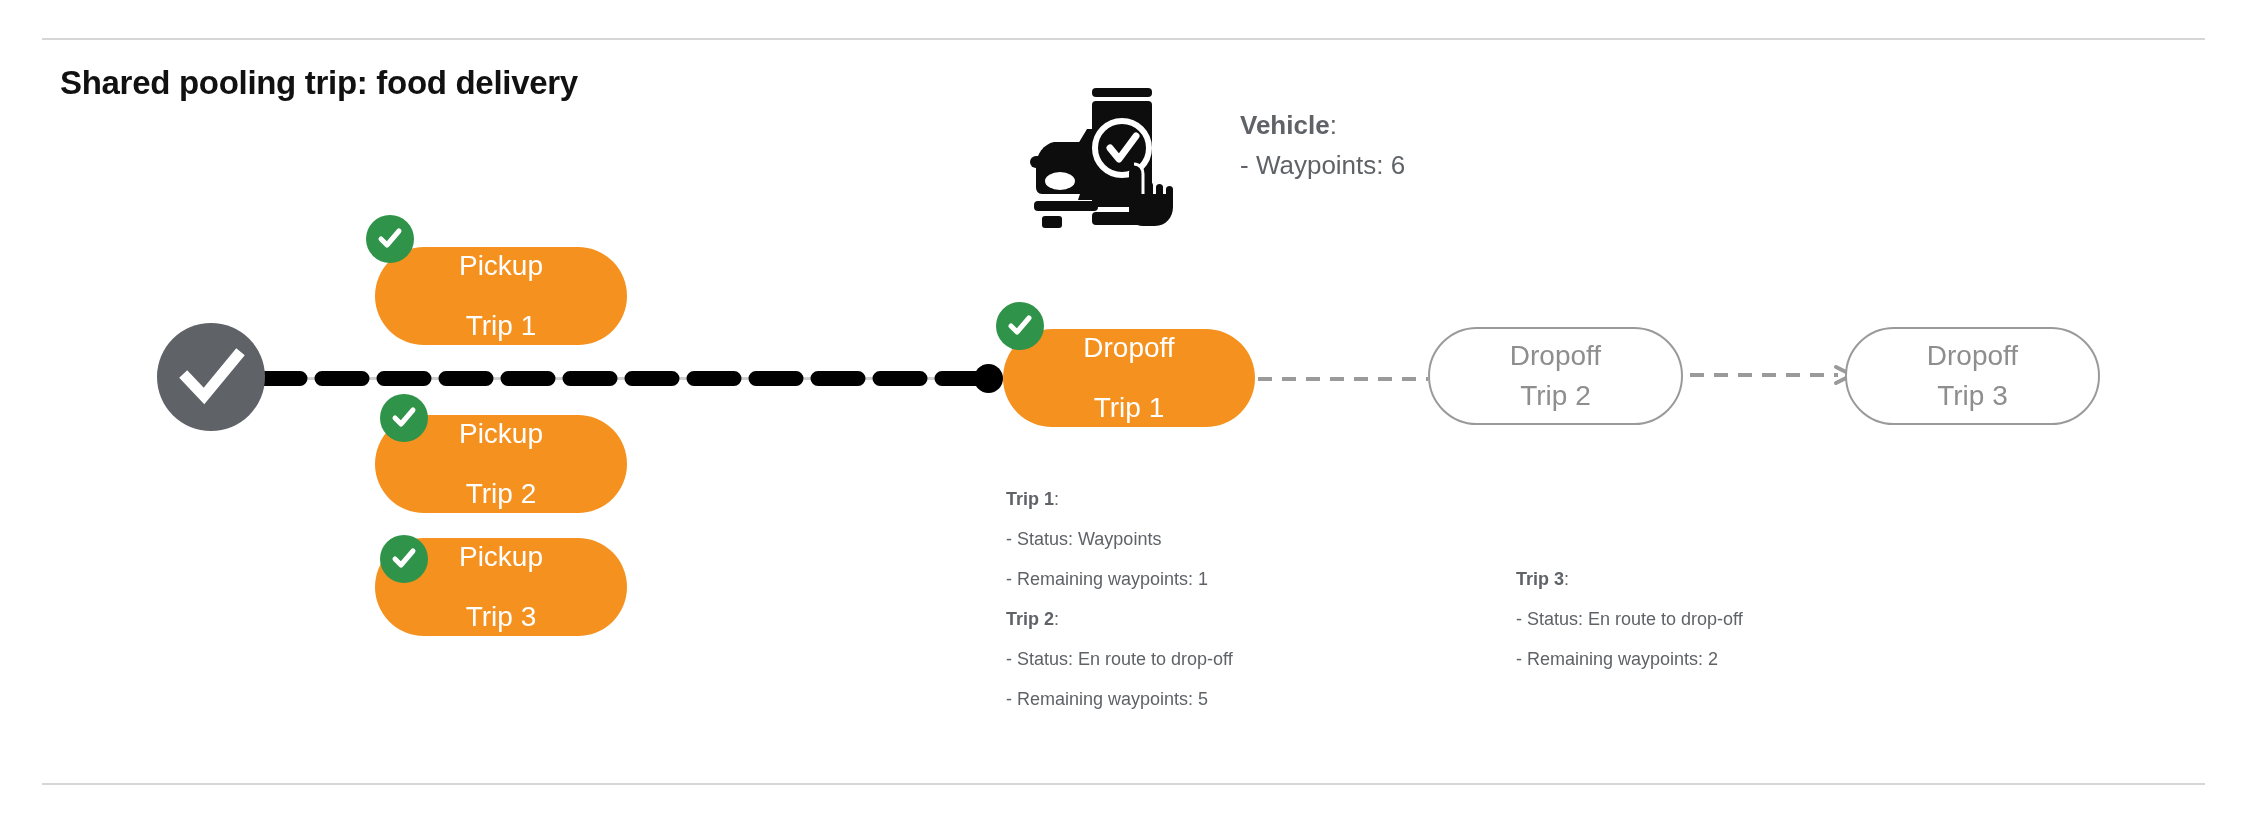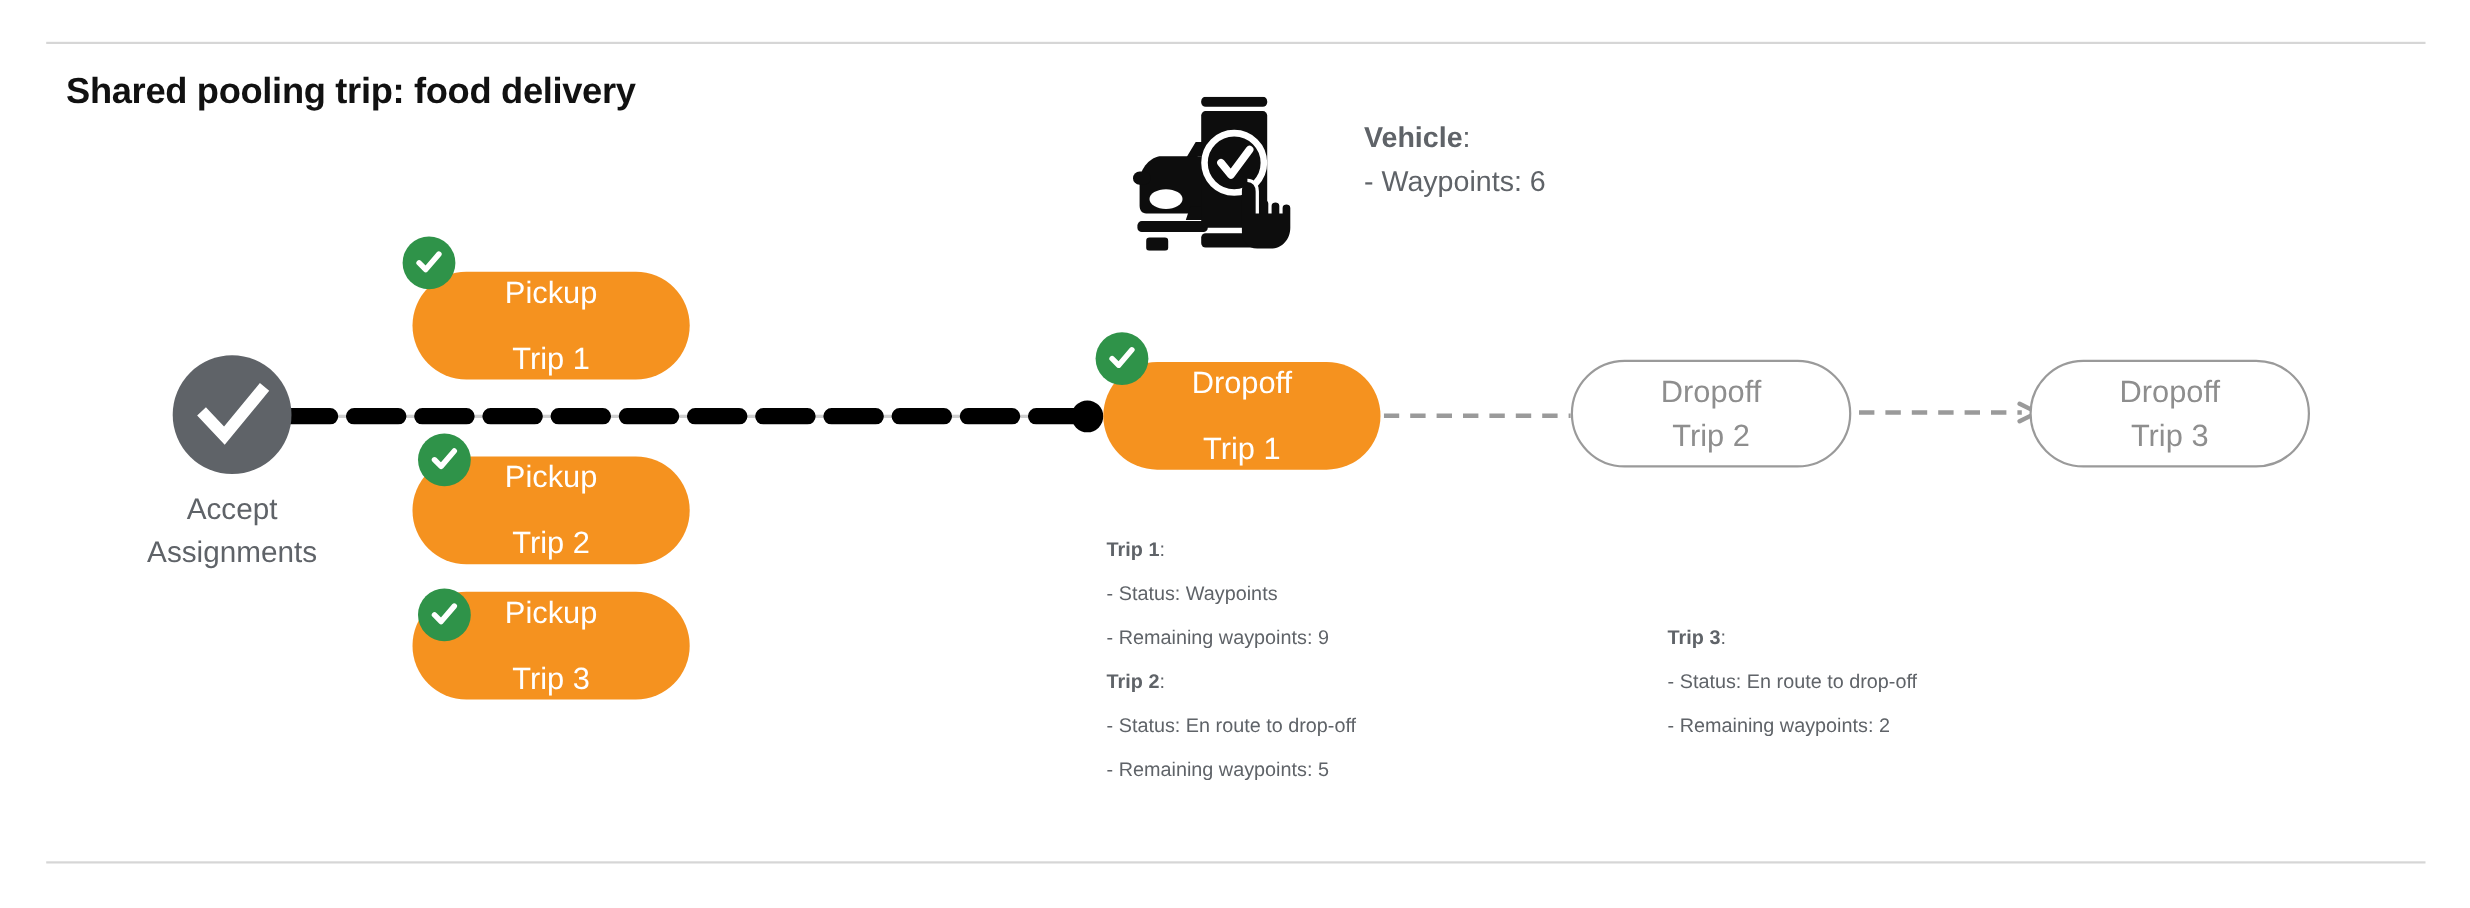--- a/index.html
+++ b/index.html
@@ -232,24 +232,20 @@
     </svg>
   </div>
 
   <div class="node-accept">
     <div class="accept-circle">
       <svg width="108" height="108" viewBox="0 0 108 108" xmlns="http://www.w3.org/2000/svg">
         <path d="M30 55 L47 73 L80 33" fill="none" stroke="#ffffff" stroke-width="11" stroke-linecap="square" stroke-linejoin="miter"></path>
       </svg>
     </div>
   </div>
-  <div class="accept-label">
-    <span>Accept</span>
-    <span>Assignments</span>
-  </div>
 
   <div class="pill pill-orange" style="left:375px; top:247px; width:252px; height:98px;">
     <span>Pickup</span>
     <span>Trip 1</span>
   </div>
   <div class="check-badge" style="left:366px; top:215px;">
     <svg width="30" height="30" viewBox="0 0 30 30" xmlns="http://www.w3.org/2000/svg">
       <path d="M6 15 L12 21 L24 7" fill="none" stroke="#ffffff" stroke-width="5" stroke-linecap="round" stroke-linejoin="round"></path>
     </svg>
   </div>
@@ -290,21 +286,21 @@
   </div>
 
   <div class="pill pill-outline" style="left:1845px; top:327px; width:255px; height:98px;">
     <span>Dropoff</span>
     <span>Trip 3</span>
   </div>
 
   <div class="detail-block" id="trips-left">
     <div><span class="hd">Trip 1</span><span>:</span></div>
     <div>- Status:  Waypoints</div>
-    <div>- Remaining waypoints: 9</div>
+    <div>- Remaining waypoints: 1</div>
     <div><span class="hd">Trip 2</span><span>:</span></div>
     <div>- Status:  En route to drop-off</div>
     <div>- Remaining waypoints: 5</div>
   </div>
 
   <div class="detail-block" id="trips-right">
     <div><span class="hd">Trip 3</span><span>:</span></div>
     <div>- Status:  En route to drop-off</div>
     <div>- Remaining waypoints: 2</div>
   </div>

